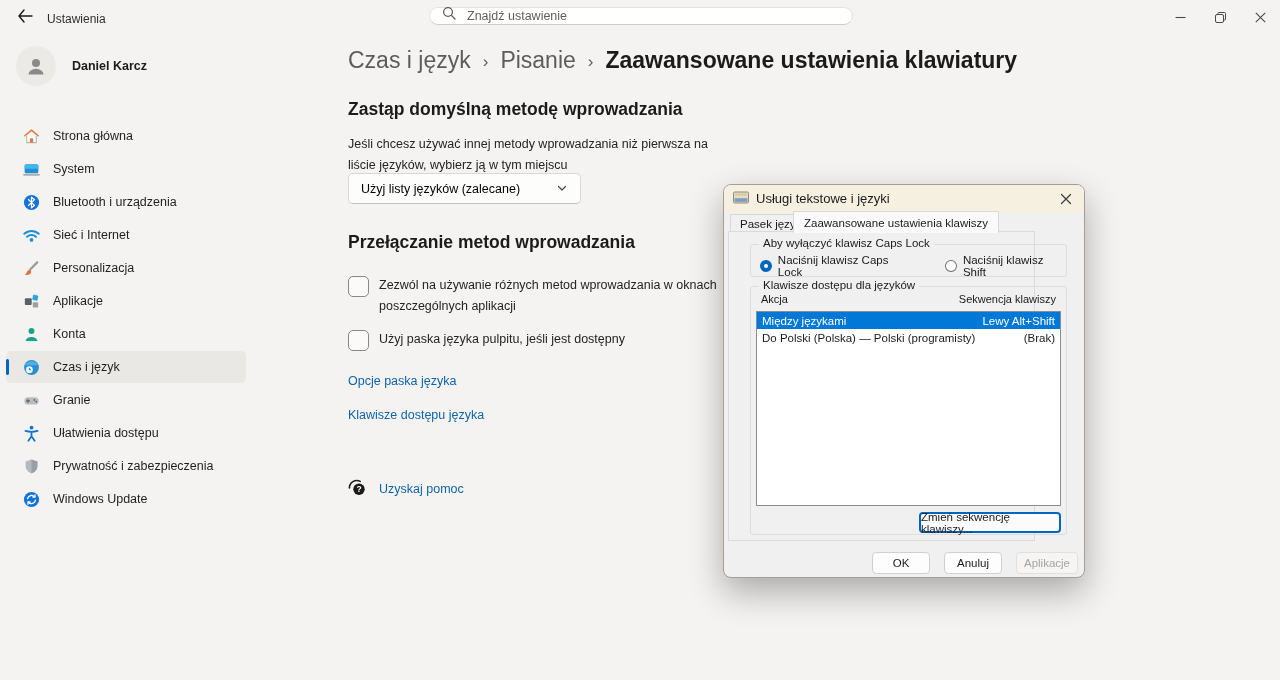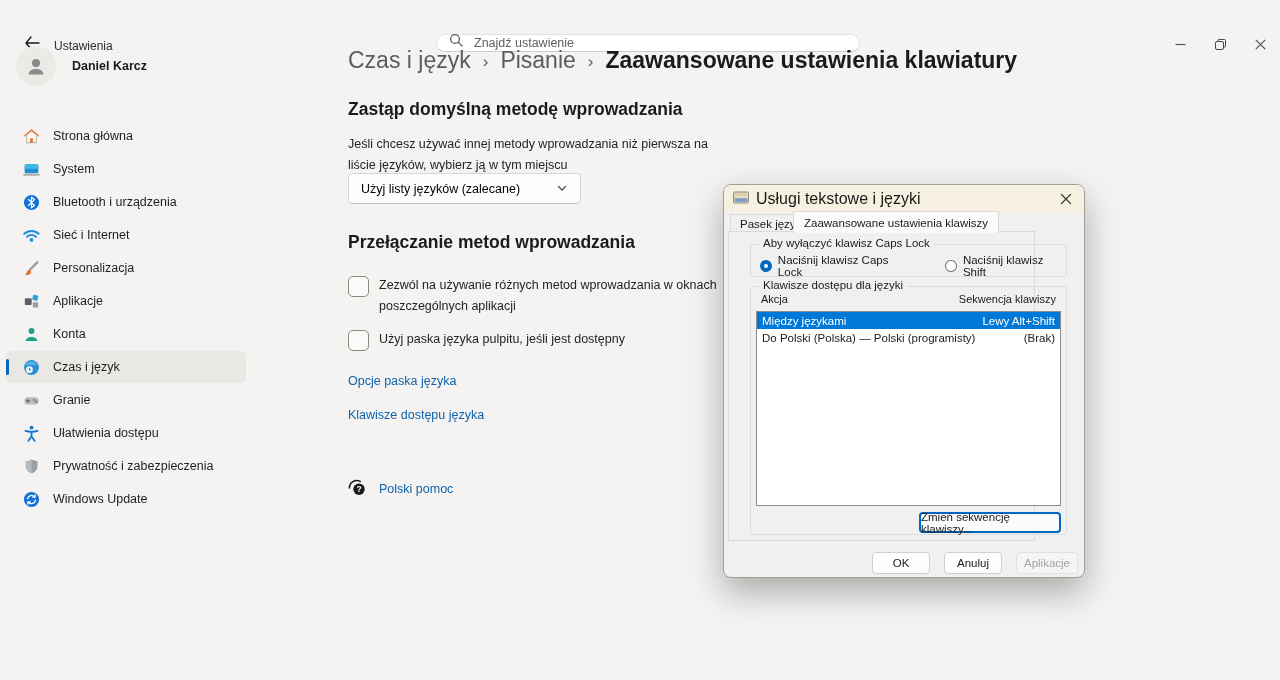--- a/index.html
+++ b/index.html
@@ -1,20 +1,20 @@
 <!DOCTYPE html>
 <html><head>
 <meta charset="utf-8">
 <style>
   html,body{margin:0;padding:0;}
   body{width:1280px;height:680px;background:#f5f3f1;font-family:"Liberation Sans",sans-serif;color:#1b1b1b;overflow:hidden;position:relative;}
   #screen{position:absolute;inset:0;}
 
   
-  .topbar{position:absolute;left:8px;top:0;right:0;height:36px;margin-top:27px;}
+  .topbar{position:absolute;left:1px;top:0;right:0;height:36px;}
   .back-btn{position:absolute;left:10px;top:5px;width:28px;height:26px;display:flex;align-items:center;justify-content:center;border-radius:4px;cursor:pointer;}
   .app-title{position:absolute;left:46px;top:12px;font-size:12px;color:#2f2f2f;}
   .searchbox{position:absolute;left:428px;top:7px;width:424px;height:18px;background:#ffffff;border:1px solid #e4e1de;border-bottom-color:#cfccc8;border-radius:14px;display:flex;align-items:flex-end;padding:0 12px;box-sizing:border-box;}
   .searchbox input{border:none;outline:none;background:transparent;font-size:12.5px;color:#3a3a3a;margin-left:9px;width:360px;font-family:"Liberation Sans",sans-serif;}
   .searchbox input::placeholder{color:#606060;opacity:1;}
   .win-controls{position:absolute;right:0;top:0;height:36px;display:flex;}
   .win-btn{width:40px;height:34px;display:flex;align-items:center;justify-content:center;cursor:pointer;}
 
   
   .profile{position:absolute;left:16px;top:46px;display:flex;align-items:center;}
@@ -39,21 +39,21 @@
   .check-row{position:absolute;left:348px;display:flex;}
   .checkbox{width:19px;height:19px;border:1px solid #8b8880;border-radius:5px;background:#fbfaf9;flex:0 0 19px;cursor:pointer;}
   .check-lbl{margin-left:10px;font-size:12.5px;line-height:21px;color:#242424;max-width:346px;margin-top:-1px;}
   .link{position:absolute;left:348px;font-size:12.5px;color:#0d63ac;cursor:pointer;}
   .help-row{position:absolute;left:346px;top:477px;display:flex;align-items:center;}
   .help-row .link2{margin-left:10px;font-size:12.5px;color:#0d63ac;cursor:pointer;}
 
   
   .dialog{position:absolute;left:723px;top:184px;width:362px;height:394px;background:#f0f0f0;border:1px solid #a39e96;border-radius:8px;box-shadow:0 14px 34px rgba(0,0,0,0.3);box-sizing:border-box;}
   .dlg-titlebar{position:absolute;left:0;top:0;right:0;height:27px;background:#f6f0e0;border-radius:7px 7px 0 0;display:flex;align-items:center;padding-left:9px;}
-  .dlg-title{margin-left:7px;font-size:16px;color:#1a1a1a;}
+  .dlg-title{margin-left:7px;font-size:13px;color:#1a1a1a;}
   .dlg-close{position:absolute;right:9px;top:6px;width:18px;height:16px;display:flex;align-items:center;justify-content:center;cursor:pointer;}
   .tab{position:absolute;font-size:11.5px;color:#1a1a1a;box-sizing:border-box;cursor:pointer;}
   .tab.inactive{left:6px;top:29px;height:18px;padding:3px 9px 0 9px;background:#f0f0f0;border:1px solid #d9d9d9;border-bottom:none;}
   .tab.active{left:69px;top:26px;height:22px;padding:5px 10px 0 10px;background:#fafafa;border:1px solid #d9d9d9;border-bottom:none;z-index:3;}
   .dlg-page{position:absolute;left:4px;top:46px;width:307px;height:310px;background:#f0f0f0;border:1px solid #dadada;box-sizing:border-box;z-index:2;}
   .groupbox{position:absolute;border:1px solid #dcdcdc;border-radius:3px;box-sizing:border-box;}
   .groupbox .legend{position:absolute;top:-8px;left:8px;background:#f0f0f0;padding:0 4px;font-size:11.5px;color:#1a1a1a;}
   .g-caps{left:21px;top:12px;width:317px;height:33px;}
   .radio-row{position:absolute;left:0;top:9px;right:0;display:flex;align-items:center;}
   .radio{width:12px;height:12px;border-radius:50%;box-sizing:border-box;background:#fff;cursor:pointer;}
@@ -278,21 +278,21 @@
   <div class="link" style="top:408px;">Klawisze dostępu języka</div>
 
   <div class="help-row">
     <span>
       <svg width="23" height="20" viewBox="0 0 23 20">
           <path d="M3.4 11A7.4 7.4 0 0 1 14.2 4.4" fill="none" stroke="#1a1a1a" stroke-width="1.6" stroke-linecap="round"></path>
           <circle cx="13" cy="12.2" r="5.7" fill="#1a1a1a"></circle>
           <text x="13" y="15.3" text-anchor="middle" font-size="8.5" fill="#ffffff" font-family="Liberation Sans, sans-serif" font-weight="bold">?</text>
         </svg>
     </span>
-    <span class="link2">Polski pomoc</span>
+    <span class="link2">Uzyskaj pomoc</span>
   </div>
 
   <div class="dialog">
     <div class="dlg-titlebar">
       <span>
         <svg width="16" height="13" viewBox="0 0 16 13">
             <rect x="0.5" y="1" width="15" height="11" rx="1.2" fill="#e7ddc0" stroke="#8f8a7f"></rect>
             <rect x="1.6" y="7.2" width="12.8" height="3.7" fill="#7f9cc4"></rect>
             <rect x="2.2" y="2.6" width="2.2" height="2" fill="#cdc3a2"></rect>
             <rect x="5.2" y="2.6" width="2.2" height="2" fill="#cdc3a2"></rect>
@@ -317,21 +317,21 @@
         <div class="legend">Aby wyłączyć klawisz Caps Lock</div>
         <div class="radio-row">
           <span class="radio on" style="margin-left:9px;"></span>
           <span class="radio-lbl">Naciśnij klawisz Caps Lock</span>
           <span class="radio off" style="margin-left:34px;"></span>
           <span class="radio-lbl">Naciśnij klawisz Shift</span>
         </div>
       </div>
 
       <div class="groupbox g-hot">
-        <div class="legend">Klawisze dostępu dla języki</div>
+        <div class="legend">Klawisze dostępu dla języków</div>
         <div class="list-headers">
           <span>Akcja</span>
           <span>Sekwencja klawiszy</span>
         </div>
         <div class="listbox">
           <div class="lrow selected">
             <span>Między językami</span>
             <span>Lewy Alt+Shift</span>
           </div>
           <div class="lrow">

